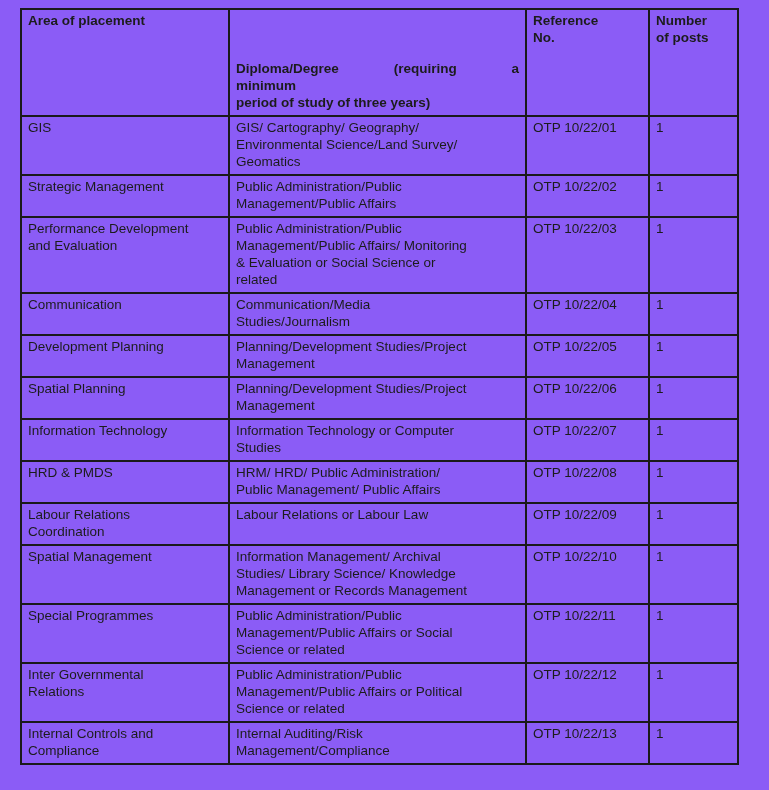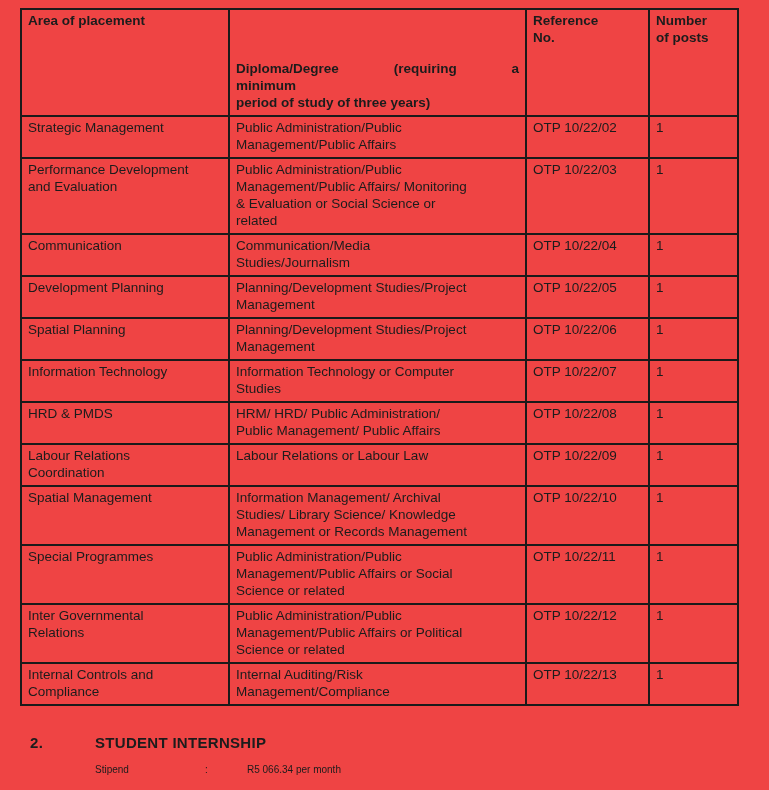--- a/index.html
+++ b/index.html
@@ -5,21 +5,21 @@
   html, body {
     margin: 0;
     padding: 0;
     background: #ffffff;
   }
   * { box-sizing: border-box; }
   .page {
     position: relative;
     width: 769px;
     height: 790px;
-    background: #ef4444;
+    background: #8b5cf6;
     font-family: "Liberation Sans", sans-serif;
     color: #1c1c1c;
     overflow: hidden;
   }
   .doc-table {
     border-collapse: collapse;
     table-layout: fixed;
     width: 717px;
     margin-left: 20px;
     font-size: 13.5px;
@@ -77,20 +77,28 @@
           <div class="preline">minimum
 period of study of three years)</div>
         </th>
         <th><span class="preline">Reference
 No.</span></th>
         <th><span class="preline">Number
 of posts</span></th>
       </tr>
     </thead>
     <tbody>
+      <tr class="row-gis">
+        <td class="preline">GIS</td>
+        <td class="preline">GIS/ Cartography/ Geography/
+Environmental Science/Land Survey/
+Geomatics</td>
+        <td>OTP 10/22/01</td>
+        <td>1</td>
+      </tr>
       <tr>
         <td class="preline">Strategic Management</td>
         <td class="preline">Public Administration/Public
 Management/Public Affairs</td>
         <td>OTP 10/22/02</td>
         <td>1</td>
       </tr>
       <tr>
         <td class="preline">Performance Development
 and Evaluation</td>

